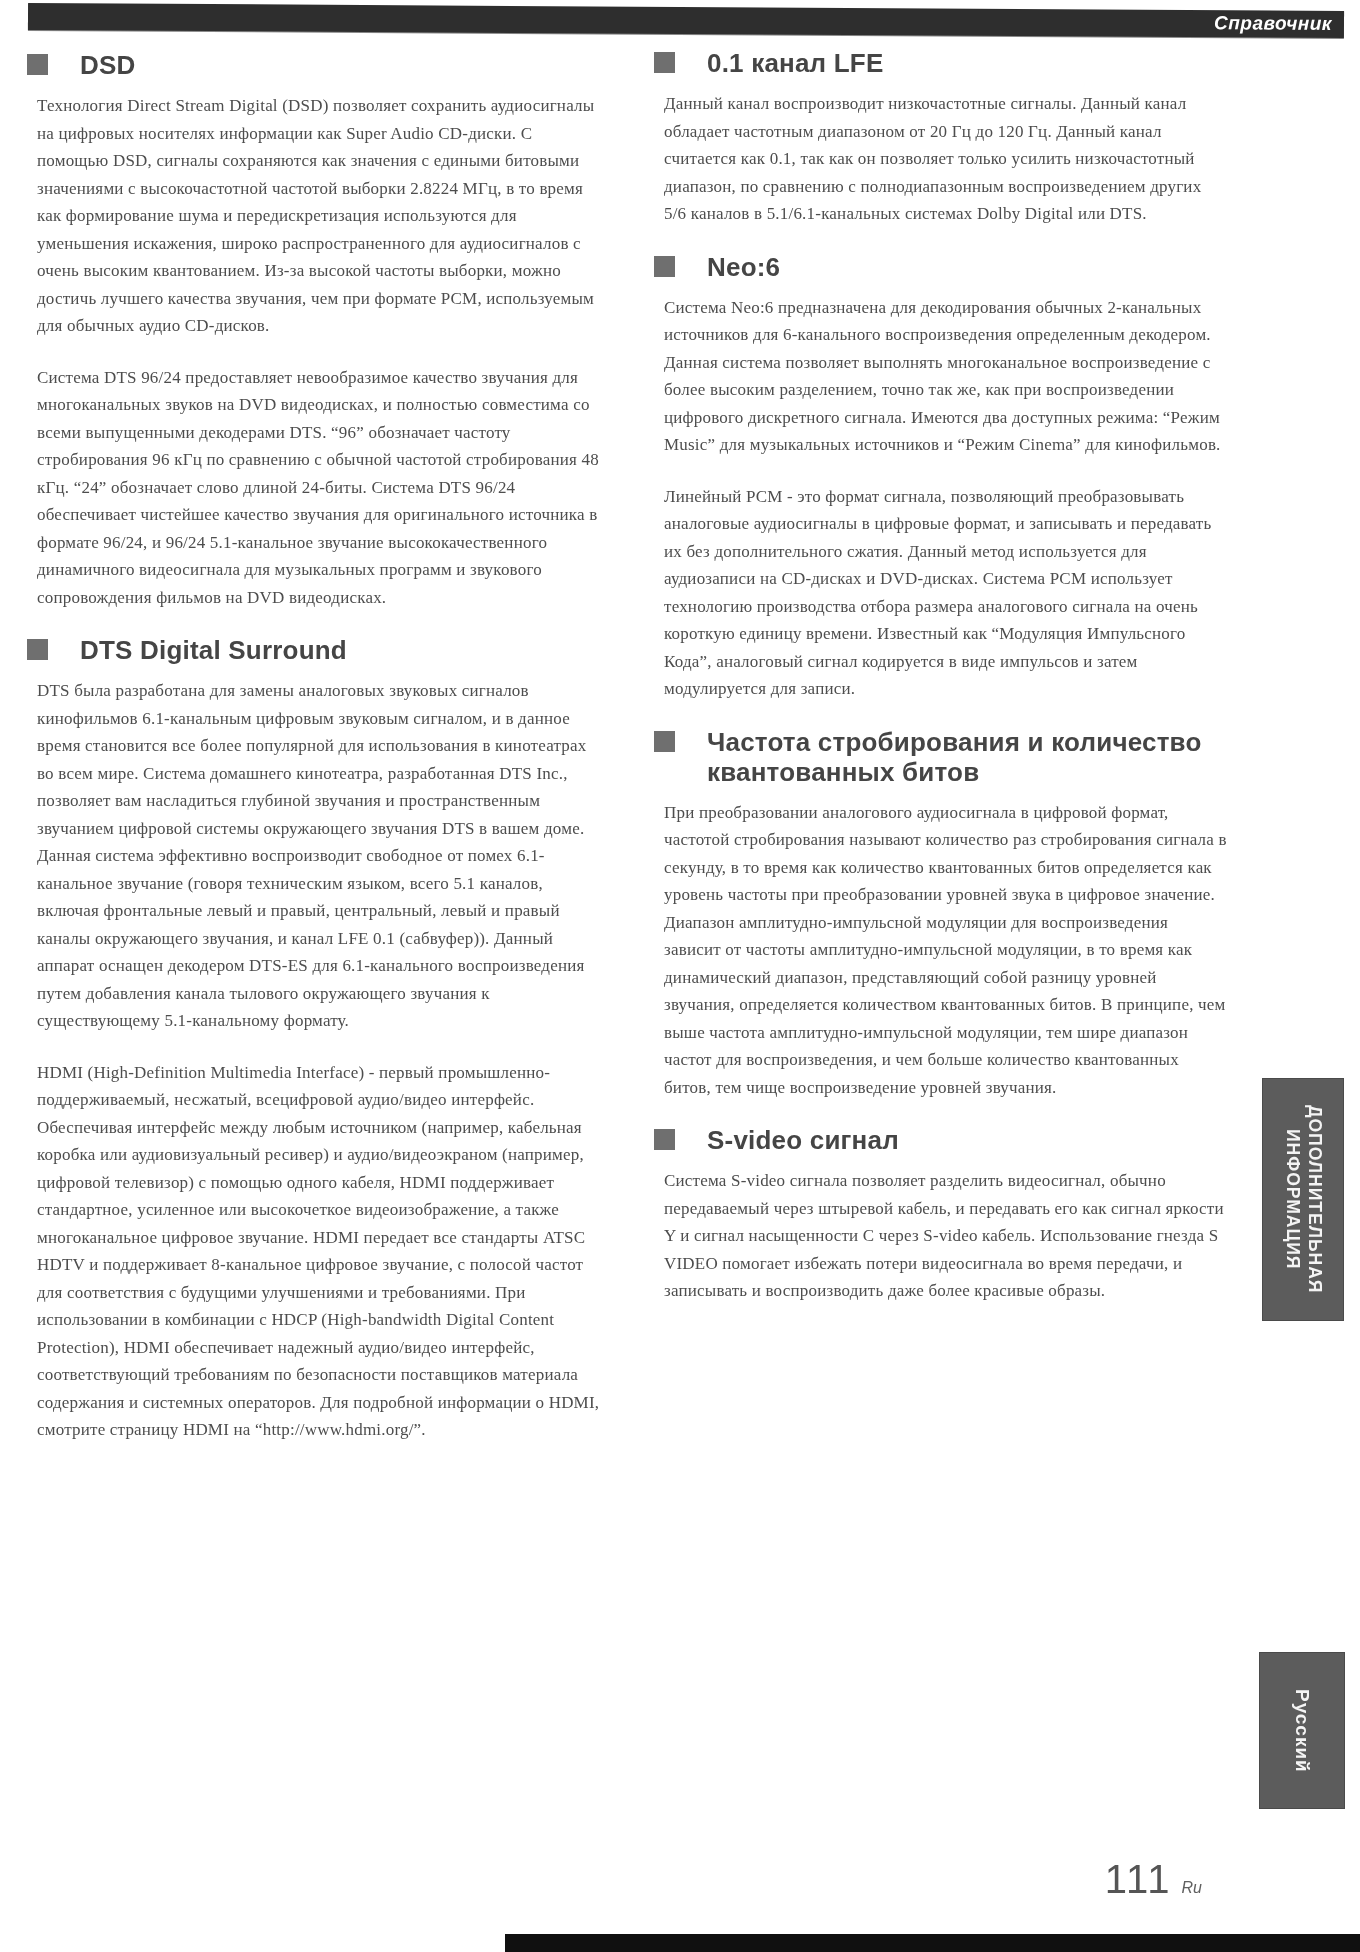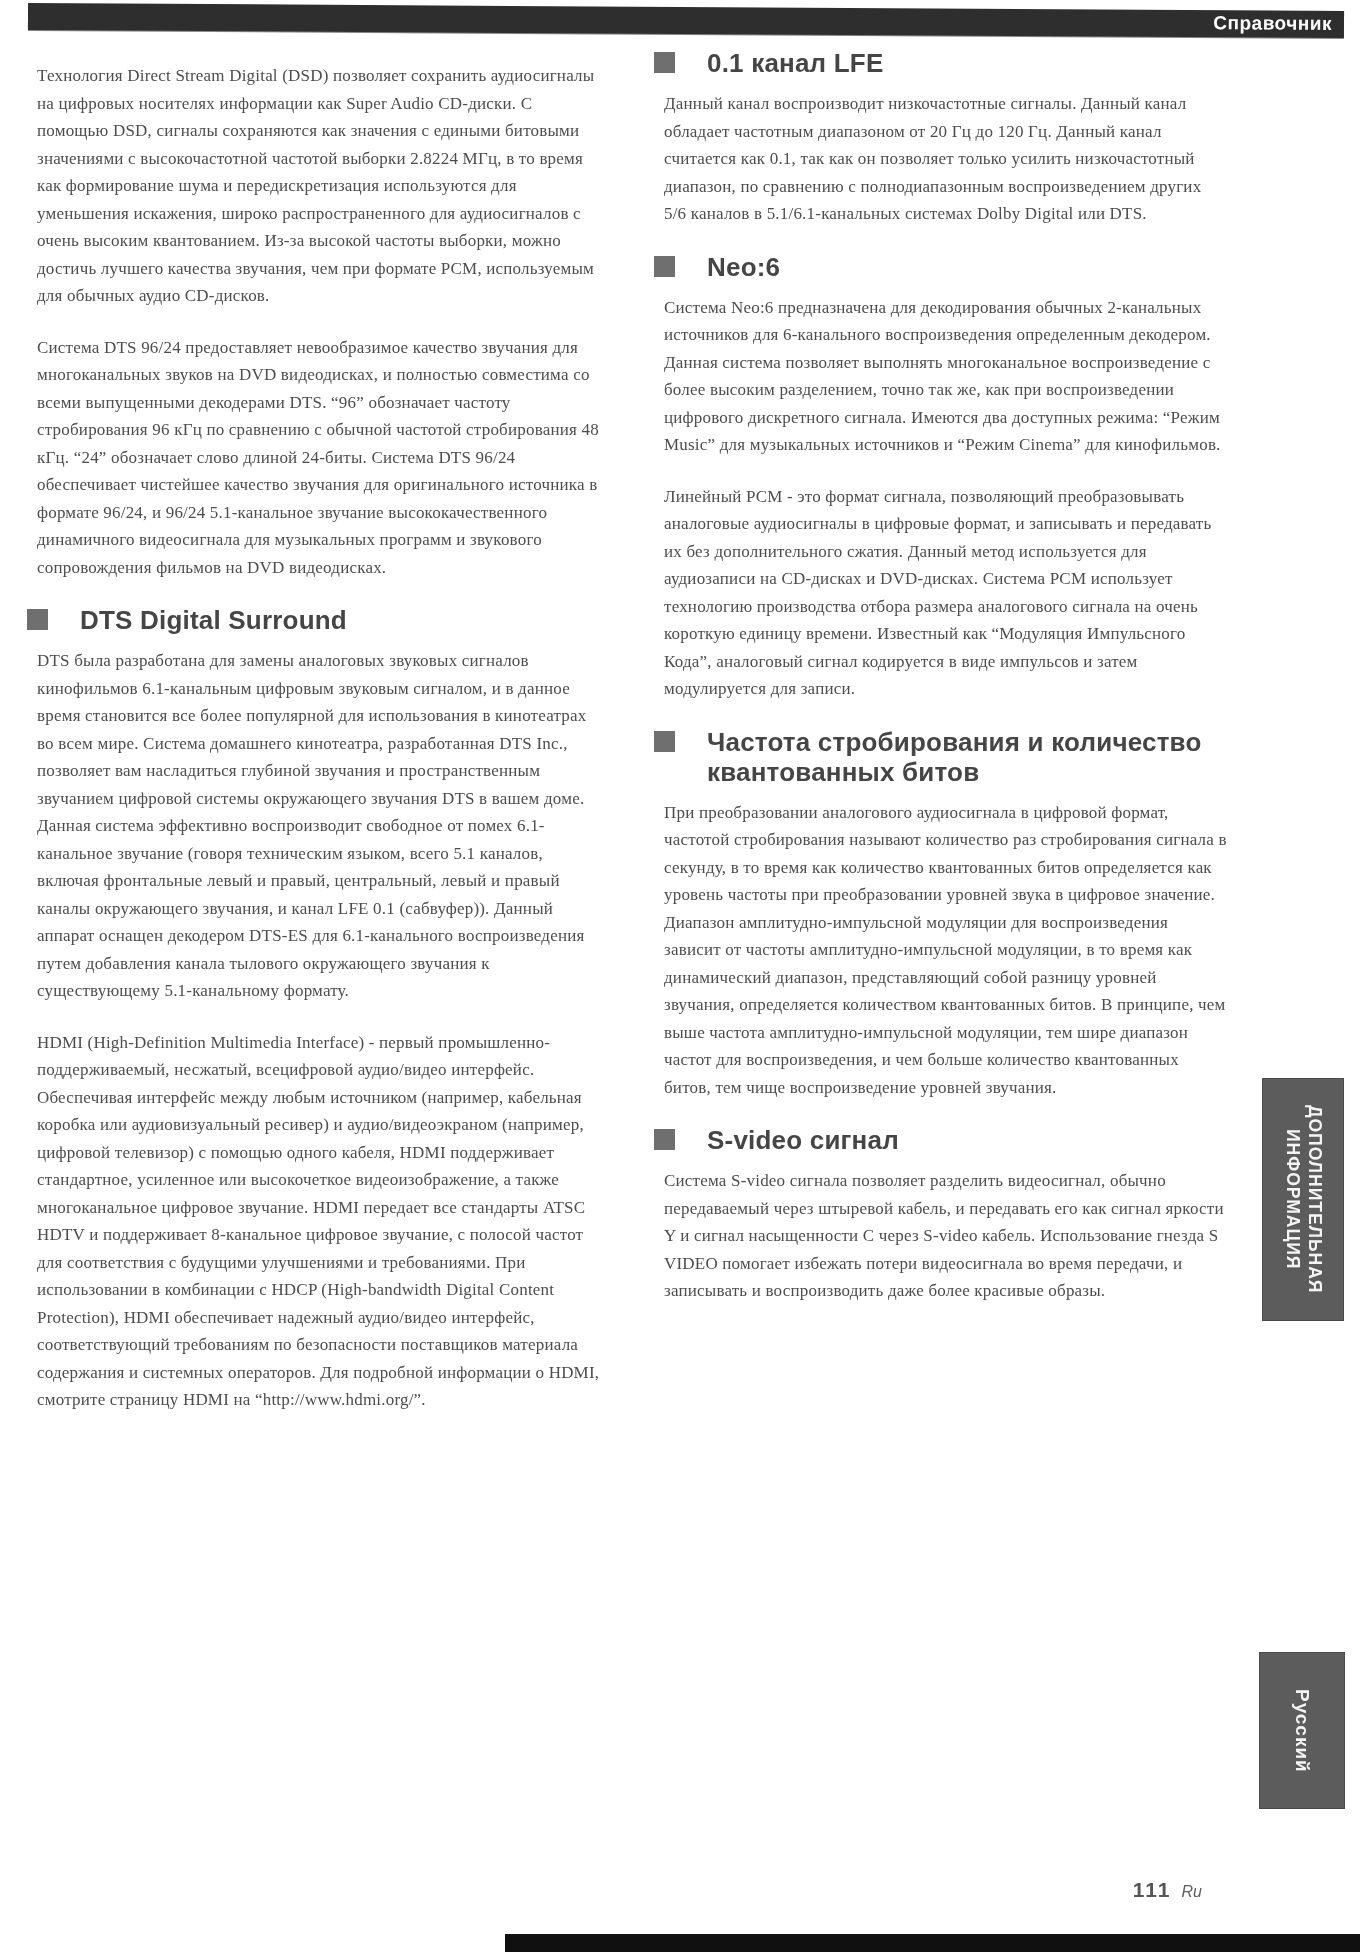--- a/index.html
+++ b/index.html
@@ -14,21 +14,21 @@
   .top-bar{
     position:absolute;top:7px;left:28px;right:16px;height:27px;
     background:#2e2e2e;
     transform:rotate(0.35deg);
     box-shadow:0 1px 0 #888;
   }
   .top-bar-label{
     position:absolute;right:12px;top:2px;
     color:#ffffff;
     font-family:"Liberation Sans", sans-serif;
-    font-weight:bold;
+    font-weight:bold;font-style:italic;
     font-size:19px;letter-spacing:0.5px;
   }
   
   .col{position:absolute;top:50px;}
   .col-left{left:25px;width:592px;}
   .col-right{left:652px;width:588px;top:48px;}
   .glossary-section{margin-bottom:24px;}
   .sec-head{
     display:flex;align-items:flex-start;
     margin:0 0 8px 0;
@@ -71,40 +71,44 @@
     text-align:center;
   }
   .tab-lang .vert-text{font-size:19px;}
   
   .page-num{
     position:absolute;right:158px;bottom:50px;
     color:#555555;
     font-family:"Liberation Sans", sans-serif;
     white-space:nowrap;
   }
-  .page-num .num{font-size:21px;font-weight:bold;letter-spacing:2px;}
+  .page-num .num{font-size:40px;font-weight:normal;letter-spacing:2px;}
   .page-num .lang{font-size:16px;font-style:italic;margin-left:10px;color:#606060;}
   
   .bottom-bar{
     position:absolute;left:505px;right:0;bottom:0;height:18px;
     background:#101010;
   }
 </style>
 </head>
 <body>
 
 <div class="page">
 
   <div class="top-bar">
     <span class="top-bar-label">Справочник</span>
   </div>
 
   <div class="col col-left">
 
     <section class="glossary-section">
+      <h3 class="sec-head">
+        <span class="bullet-square"></span>
+        <span>DSD</span>
+      </h3>
       <p class="sec-body">Технология Direct Stream Digital (DSD) позволяет сохранить аудиосигналы на цифровых носителях информации как Super Audio CD-диски. С помощью DSD, сигналы сохраняются как значения с едиными битовыми значениями с высокочастотной частотой выборки 2.8224 МГц, в то время как формирование шума и передискретизация используются для уменьшения искажения, широко распространенного для аудиосигналов с очень высоким квантованием. Из-за высокой частоты выборки, можно достичь лучшего качества звучания, чем при формате PCM, используемым для обычных аудио CD-дисков.</p>
     </section>
 
     <section class="glossary-section">
       <p class="sec-body">Система DTS 96/24 предоставляет невообразимое качество звучания для многоканальных звуков на DVD видеодисках, и полностью совместима со всеми выпущенными декодерами DTS. “96” обозначает частоту стробирования 96 кГц по сравнению с обычной частотой стробирования 48 кГц. “24” обозначает слово длиной 24-биты. Система DTS 96/24 обеспечивает чистейшее качество звучания для оригинального источника в формате 96/24, и 96/24 5.1-канальное звучание высококачественного динамичного видеосигнала для музыкальных программ и звукового сопровождения фильмов на DVD видеодисках.</p>
     </section>
 
     <section class="glossary-section">
       <h3 class="sec-head">
         <span class="bullet-square"></span>

